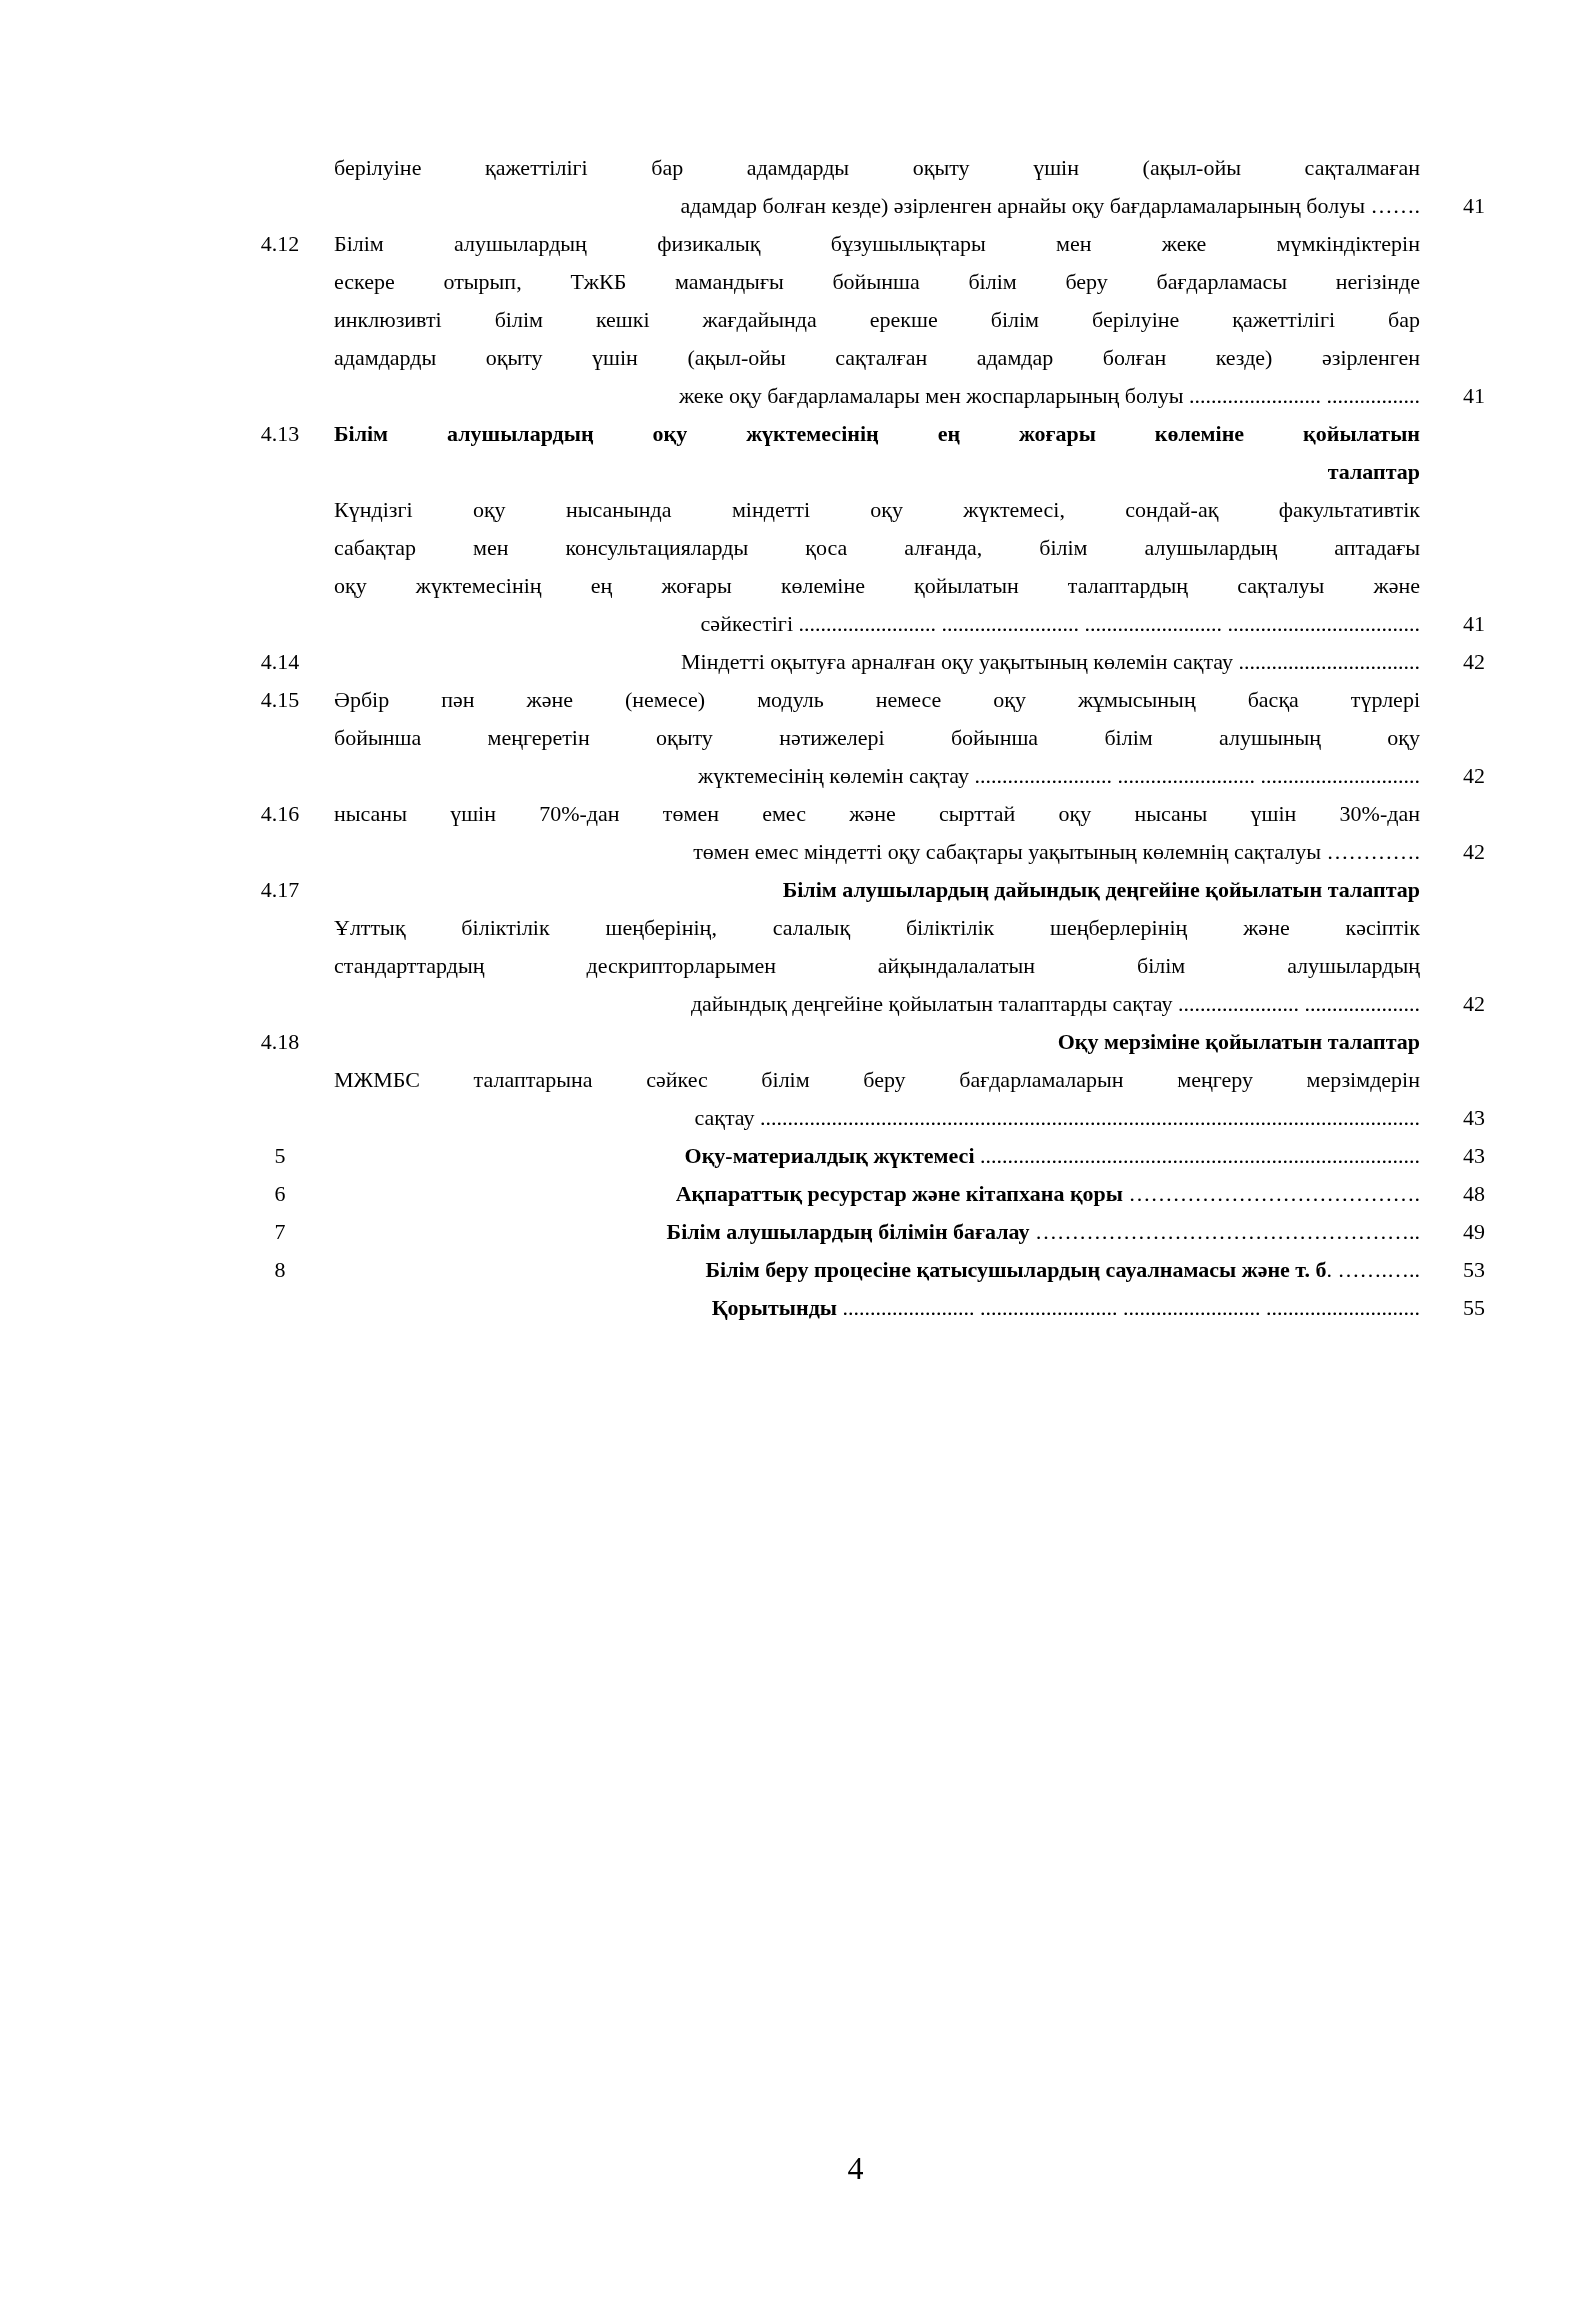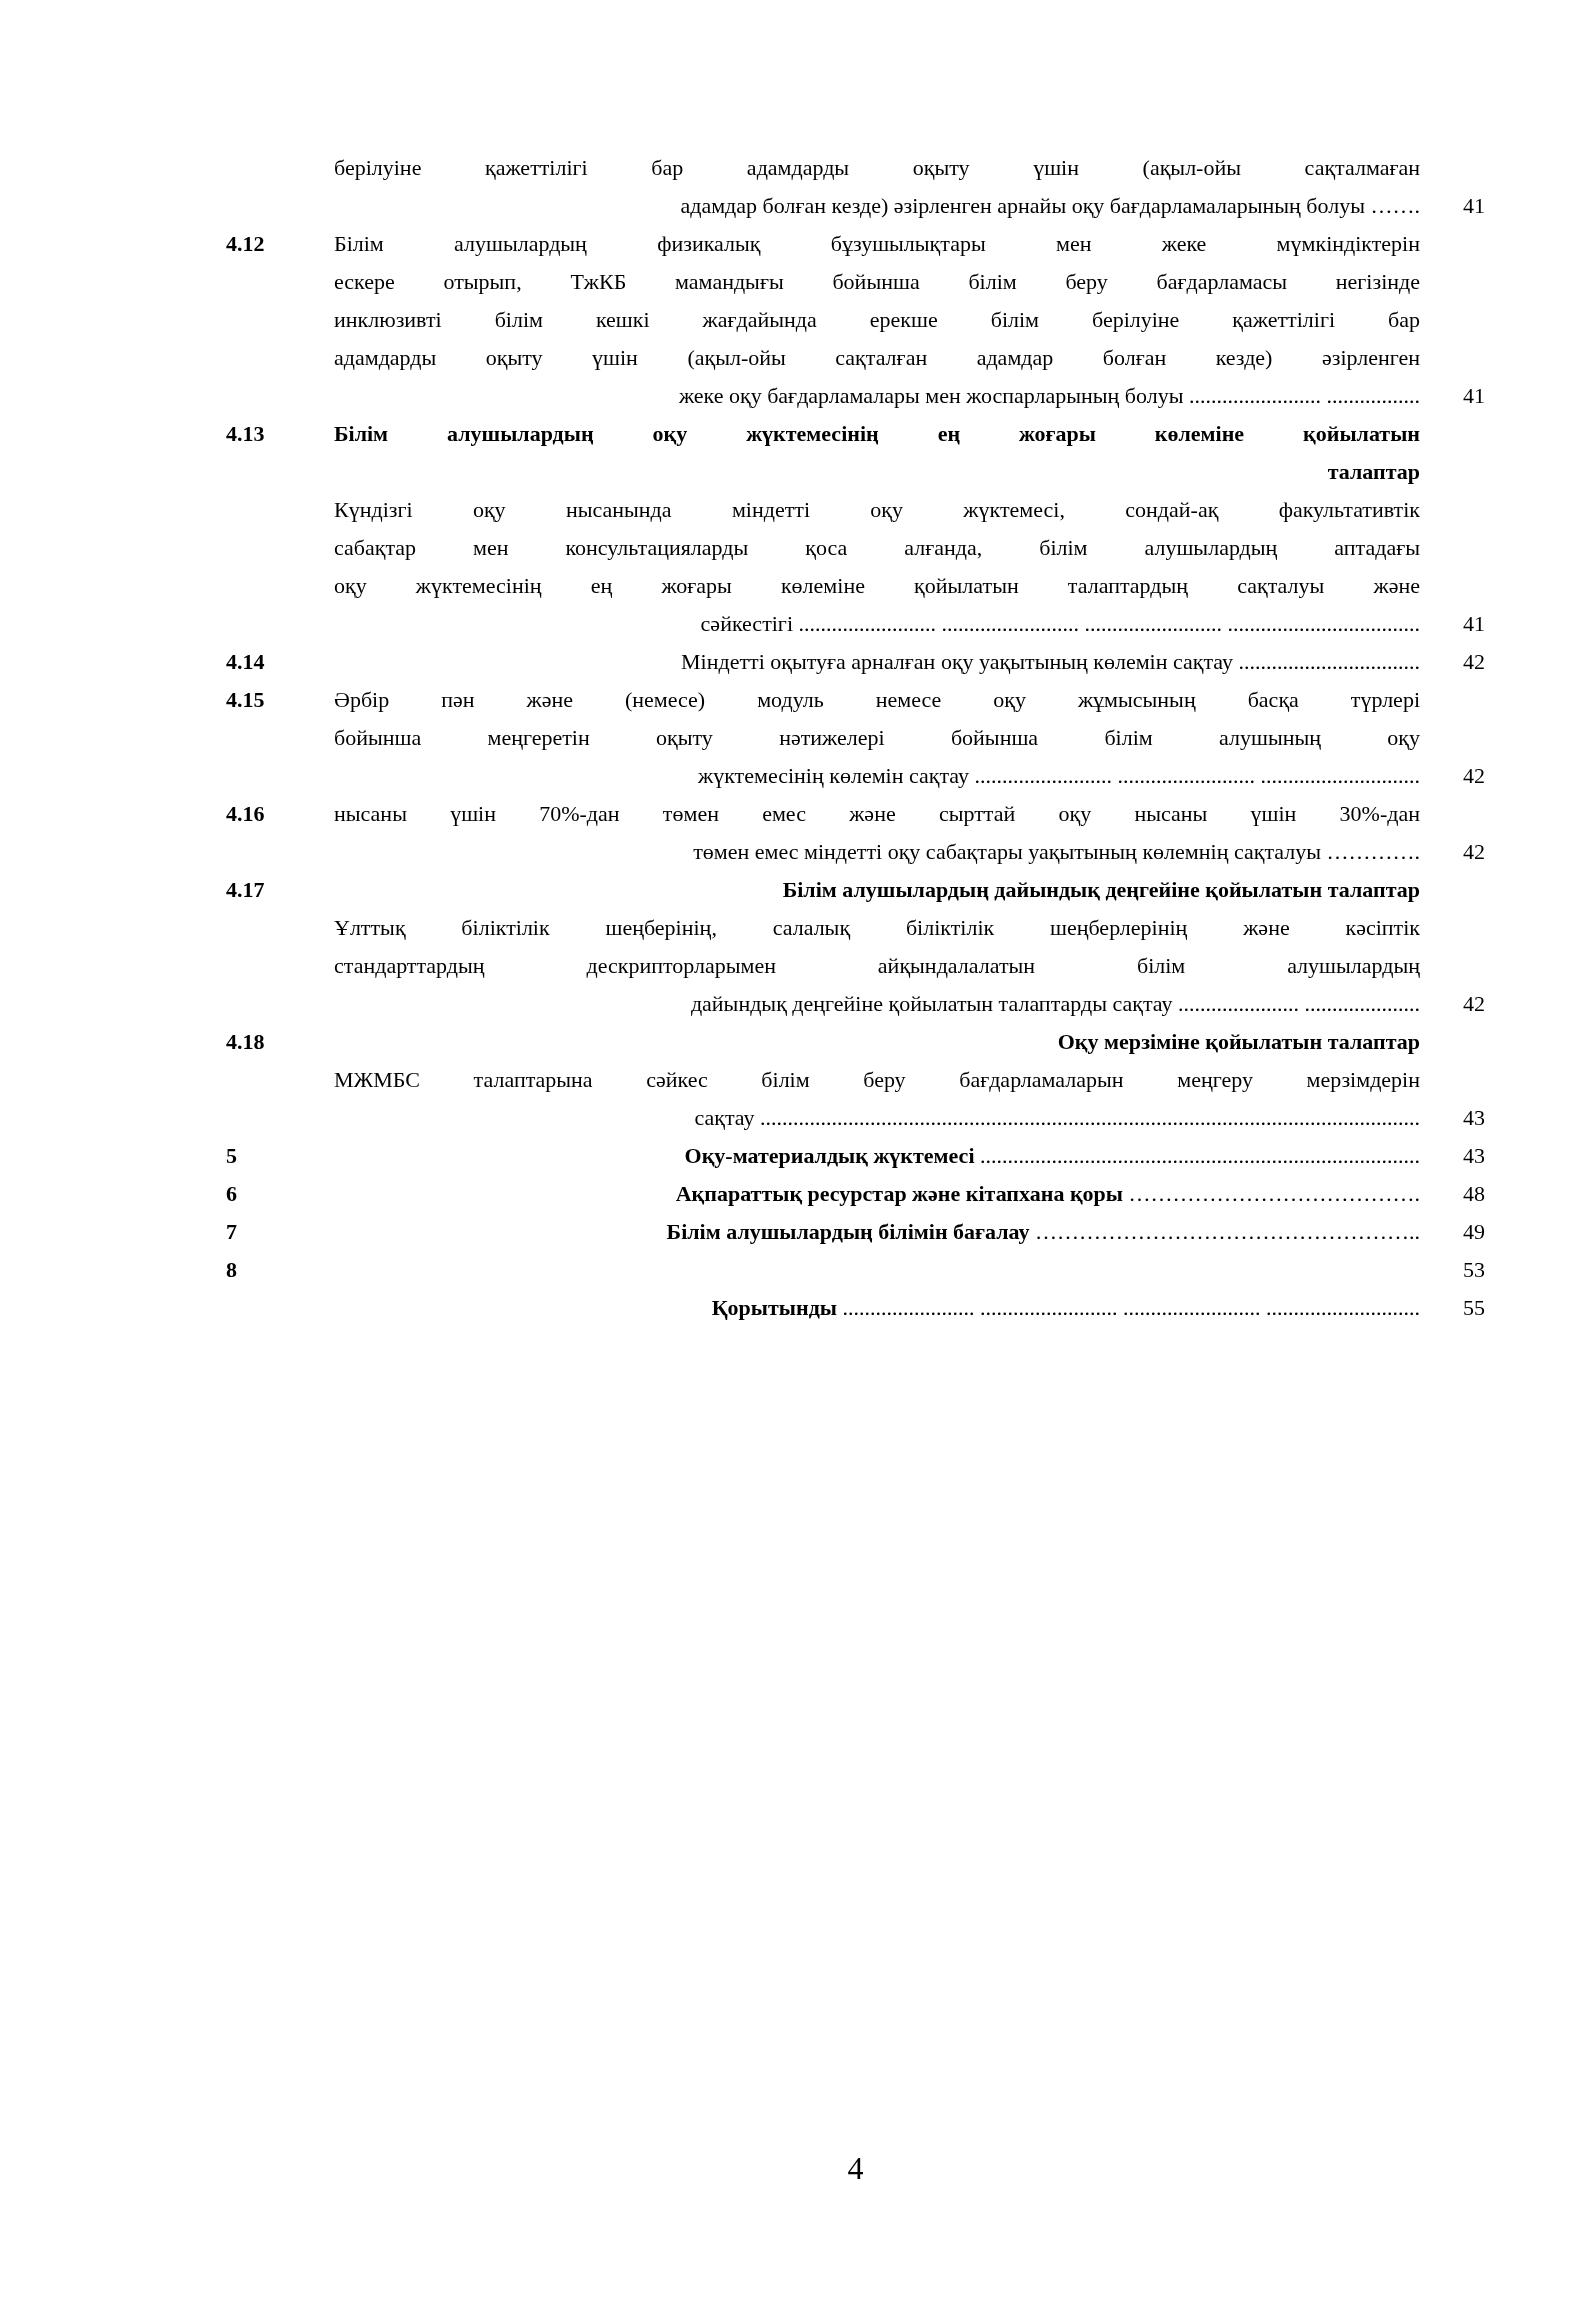--- a/index.html
+++ b/index.html
@@ -23,22 +23,22 @@
     font-size: 22px;
     line-height: 38px;
   }
   .entry {
     display: flex;
     align-items: stretch;
   }
   .col-num {
     width: 108px;
     flex: 0 0 108px;
-    font-weight: bold;
-    text-align: left;
+    font-weight: normal;
+    text-align: center;
   }
   .col-text {
     width: 1086px;
     flex: 0 0 1086px;
   }
   .col-page {
     flex: 1 1 auto;
     display: flex;
     align-items: flex-end;
     justify-content: flex-end;
@@ -170,20 +170,23 @@
   <div class="entry">
     <div class="col-num">7</div>
     <div class="col-text">
         <div class="line"><span class="b">Білім алушылардың білімін бағалау </span><span>……………………………………………..</span></div>
       </div>
     <div class="col-page">49</div>
   </div>
 
   <div class="entry">
     <div class="col-num">8</div>
+    <div class="col-text">
+        <div class="line"><span class="b">Білім беру процесіне қатысушылардың сауалнамасы және т. б</span><span>. …….…..</span></div>
+      </div>
     <div class="col-page">53</div>
   </div>
 
   <div class="entry">
     <div class="col-num"></div>
     <div class="col-text">
         <div class="line"><span class="b">Қорытынды </span><span>........................ ......................... ......................... ............................</span></div>
       </div>
     <div class="col-page">55</div>
   </div>

